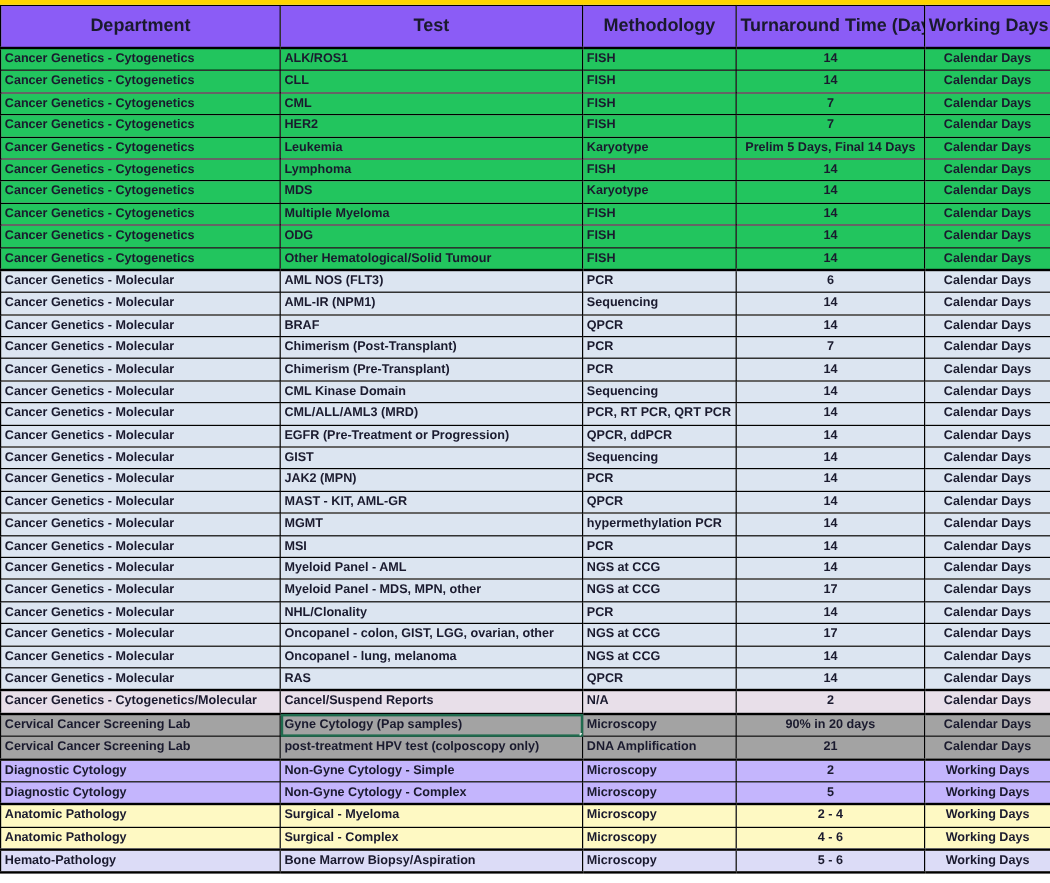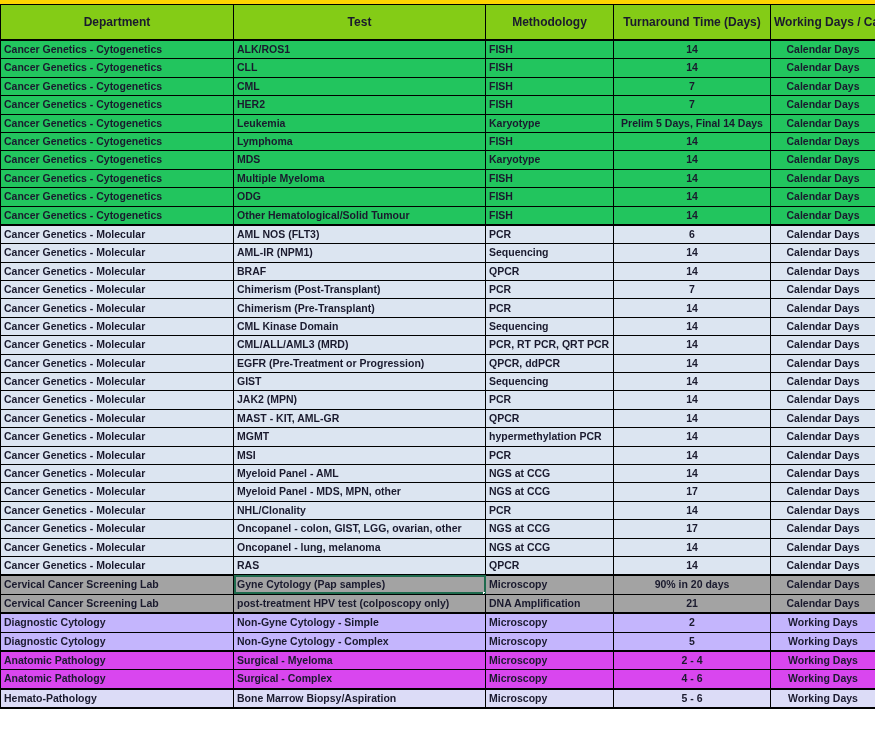--- a/index.html
+++ b/index.html
@@ -49,42 +49,42 @@
     padding: 0 3px;
     font-weight: bold;
     line-height: 1.08;
     overflow: hidden;
     white-space: nowrap;
   }
   thead th {
     height: 34px;
     text-align: center;
     vertical-align: middle;
-    background: #84cc16;
+    background: #8b5cf6;
     border-bottom: 2px solid #000000;
     white-space: normal;
-    font-size: 12px;
+    font-size: 15px;
   }
   tbody td {
     height: 17.4px;
   }
   td.left   { text-align: left; }
   td.center { text-align: center; }
 
   
   tr.grp-top > td { border-top: 2px solid #000000; }
   tr.grp-bot > td { border-bottom: 2px solid #000000; }
 
   
   .fill-cyto  { background: #22c55e; }
   .fill-mol   { background: #dce5f1; }
   .fill-both  { background: #e8dfe9; }
   .fill-cerv  { background: #a3a3a3; }
   .fill-dcyt  { background: #c4b5fd; }
-  .fill-anat  { background: #d946ef; }
+  .fill-anat  { background: #fef9c3; }
   .fill-flow  { background: #d4d4d4; }
   .fill-hemp  { background: #dcdcf7; }
 
   
   td.active-cell {
     position: relative;
     outline: 2px solid #1f6b4e;
     outline-offset: -2px;
     z-index: 3;
   }
@@ -320,20 +320,27 @@
           <td class="center fill-mol">14</td>
           <td class="center fill-mol">Calendar Days</td>
         </tr>
         <tr class="grp-bot">
           <td class="left fill-mol">Cancer Genetics - Molecular</td>
           <td class="left fill-mol">RAS</td>
           <td class="left fill-mol">QPCR</td>
           <td class="center fill-mol">14</td>
           <td class="center fill-mol">Calendar Days</td>
         </tr>
+        <tr class="grp-top grp-bot">
+          <td class="left fill-both">Cancer Genetics - Cytogenetics/Molecular</td>
+          <td class="left fill-both">Cancel/Suspend Reports</td>
+          <td class="left fill-both">N/A</td>
+          <td class="center fill-both">2</td>
+          <td class="center fill-both">Calendar Days</td>
+        </tr>
         <tr class="grp-top">
           <td class="left fill-cerv">Cervical Cancer Screening Lab</td>
           <td class="left fill-cerv active-cell">Gyne Cytology (Pap samples)<span class="fill-handle"></span></td>
           <td class="left fill-cerv">Microscopy</td>
           <td class="center fill-cerv">90% in 20 days</td>
           <td class="center fill-cerv">Calendar Days</td>
         </tr>
         <tr class="grp-bot">
           <td class="left fill-cerv">Cervical Cancer Screening Lab</td>
           <td class="left fill-cerv">post-treatment HPV test (colposcopy only)</td>

